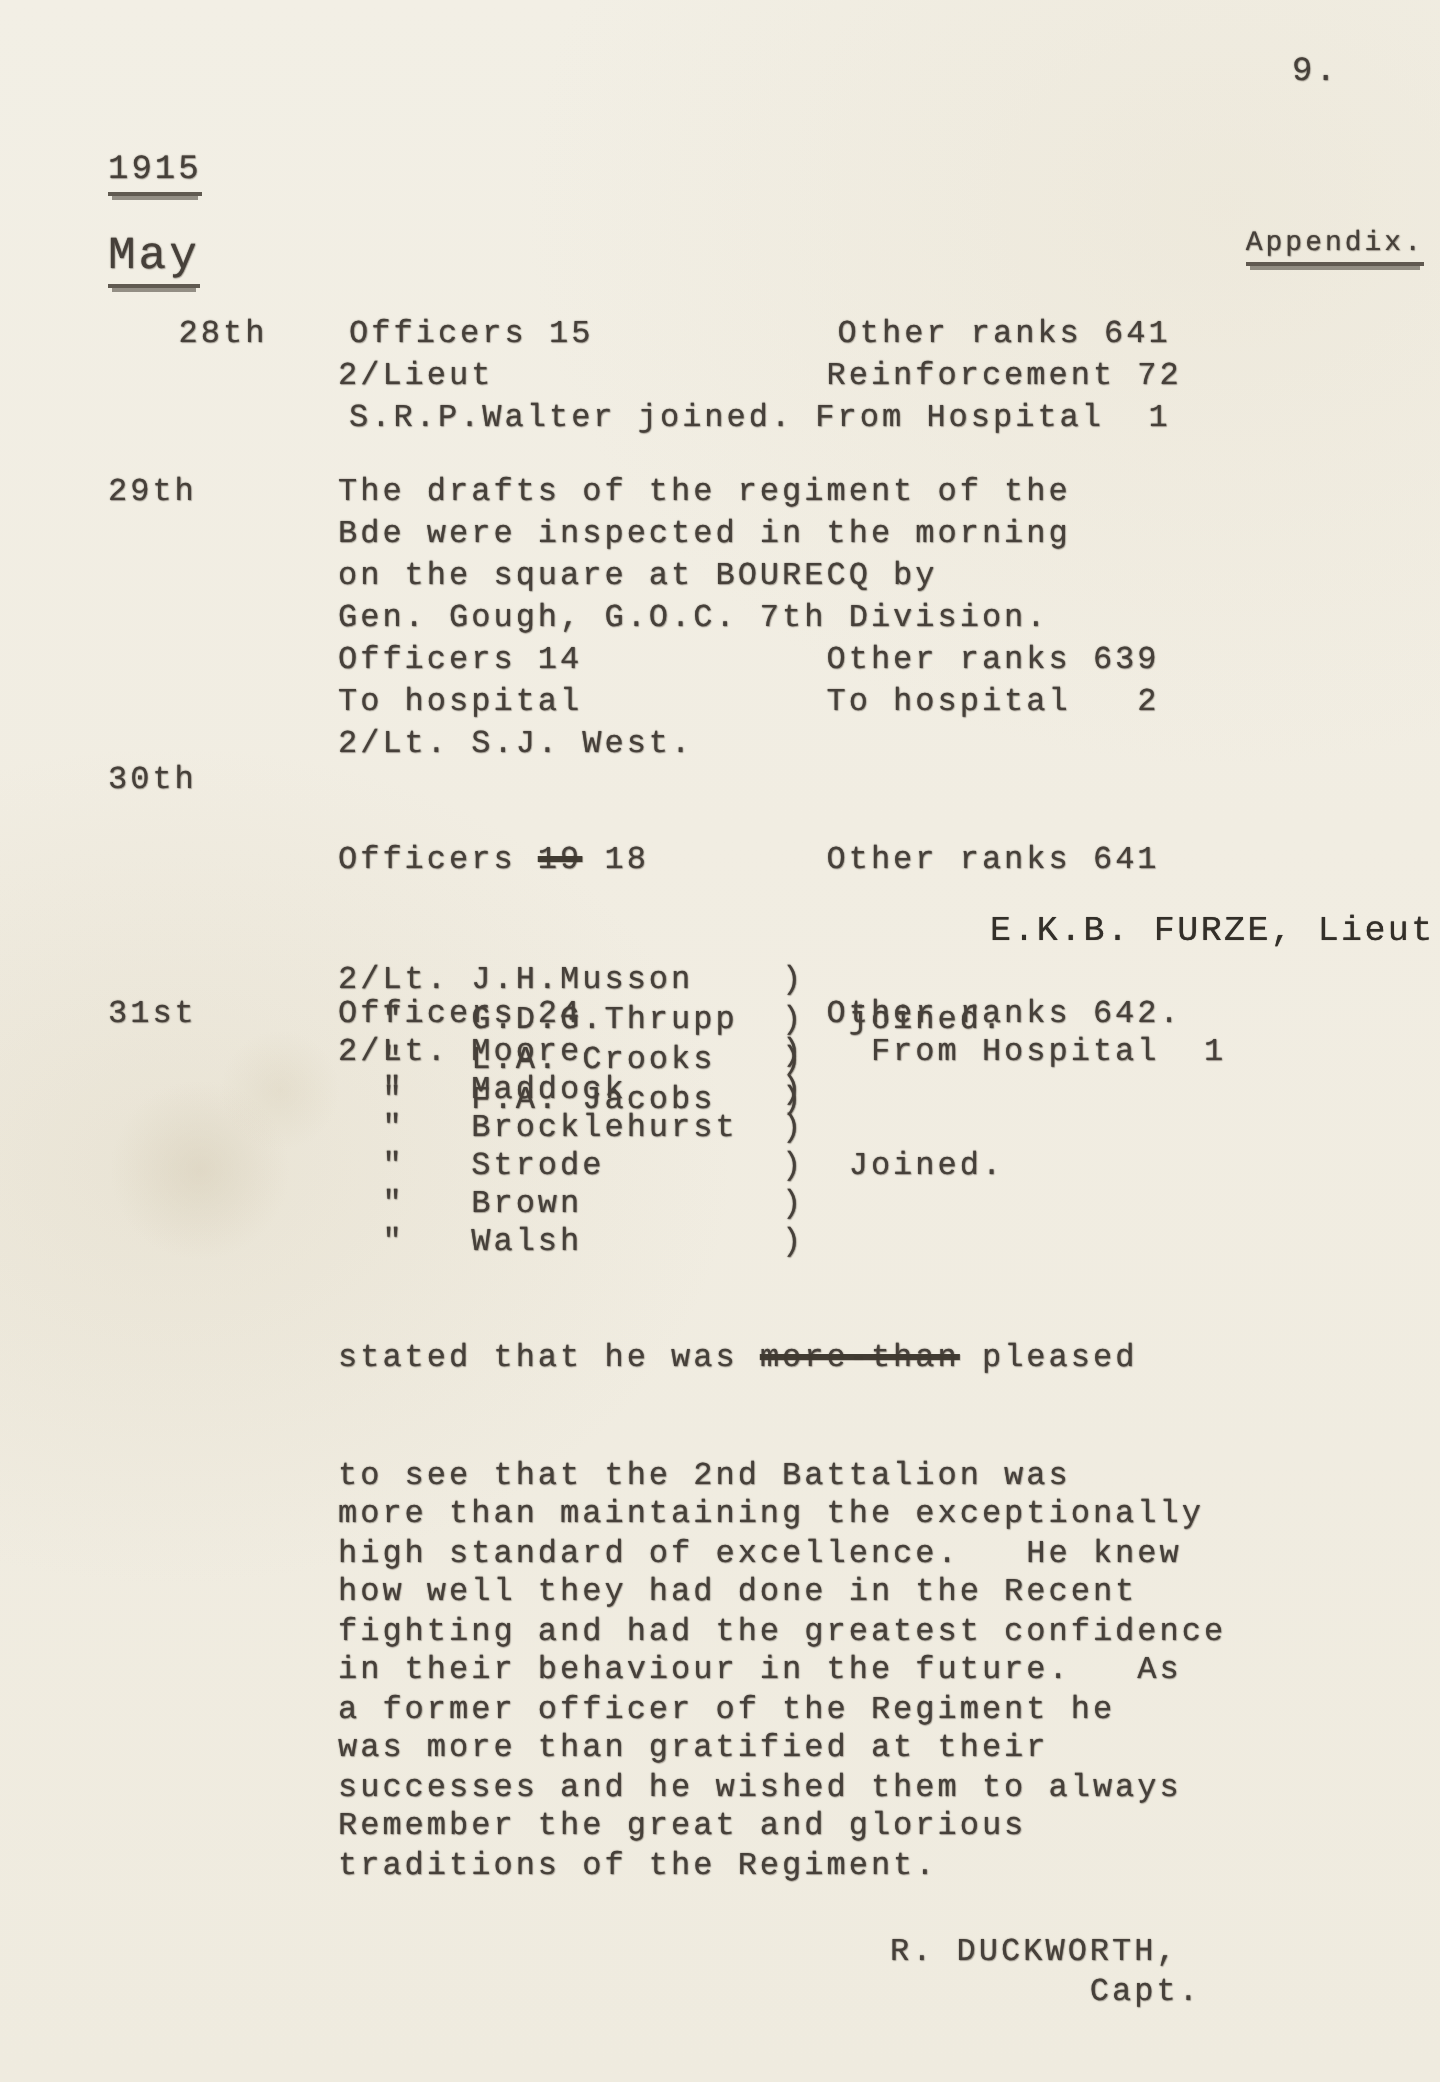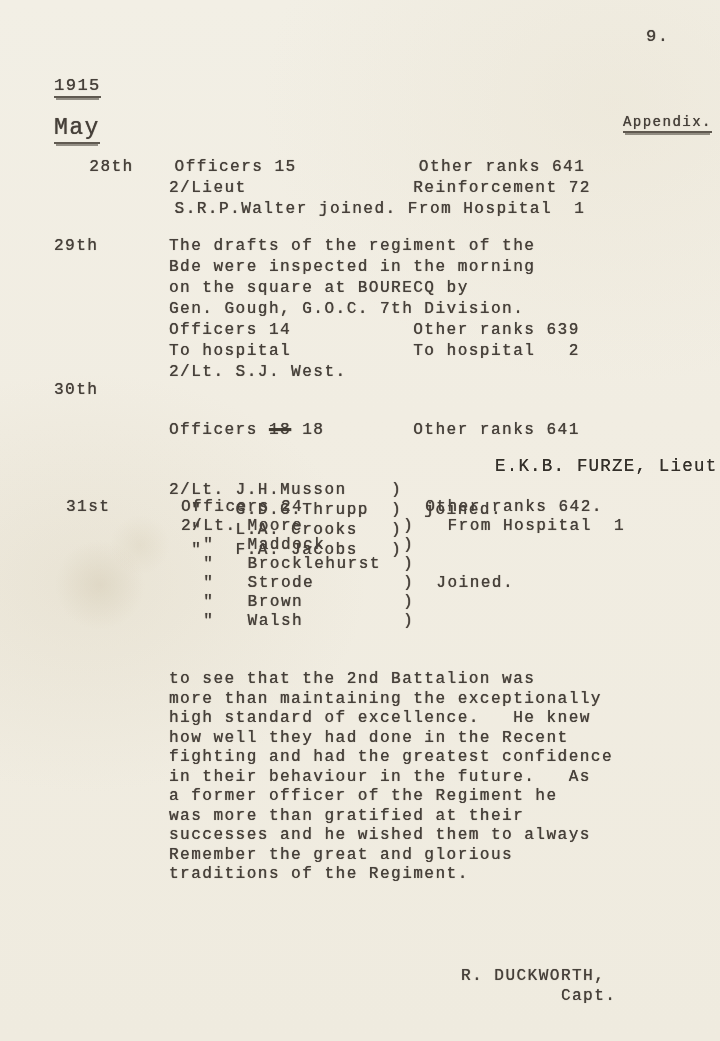--- a/index.html
+++ b/index.html
@@ -42,21 +42,21 @@
     display: inline-block;
     border-bottom: 2px solid rgba(70,64,55,0.85);
     box-shadow: 0 4px 0 -2px rgba(70,64,55,0.55);
     padding-bottom: 1px;
   }
   .entry { position: absolute; left: 54px; display: flex; align-items: flex-start; }
   .entry .date { width: 115px; flex: 0 0 115px; }
   .entry pre, .para pre { margin: 0; font: inherit; letter-spacing: inherit; white-space: pre; }
   .lh21 { line-height: 21px; }
   .lh20 { line-height: 20px; }
-  .lh19 { line-height: 19px; margin-left: 12px; }
+  .lh19 { line-height: 19px; }
   .lh195 { line-height: 19.5px; }
   .e28 { top: 157px; text-align: center; }
   .e29 { top: 236px; }
   .e30 { top: 380px; }
   .e31 { top: 498px; }
   .para { left: 169px; top: 631px; }
   .strike {
     text-decoration: line-through;
     text-decoration-thickness: 2.5px;
     text-decoration-color: rgba(62,56,48,0.9);
@@ -64,21 +64,21 @@
   .furze {
     left: 455px; top: 456px;
     font-family: "Liberation Mono", monospace;
     font-size: 17.5px;
     letter-spacing: 1.2px;
     color: #332f29;
     text-shadow: 0 0 0.4px rgba(45,41,35,0.9);
     white-space: pre;
     margin-left: 40px;
   }
-  .signature { left: 461px; top: 950px; line-height: 20px; }
+  .signature { left: 445px; top: 950px; line-height: 20px; }
 </style>
 </head>
 <body>
 
 <div class="page">
   <div class="tex"></div>
 
   <div class="tw abs page-number">9.</div>
 
   <div class="tw abs year"><span class="u">1915</span></div>
@@ -101,21 +101,21 @@
 on the square at BOURECQ by
 Gen. Gough, G.O.C. 7th Division.
 Officers 14           Other ranks 639
 To hospital           To hospital   2
 2/Lt. S.J. West.</pre>
   </div>
 
   <div class="tw entry e30 lh20">
     <div class="date">30th</div>
     <div>
-      <div><span>Officers </span><span class="strike">18</span><span> 18        Other ranks 641</span></div>
+      <div><span>Officers </span><span class="strike">19</span><span> 18        Other ranks 641</span></div>
       <pre>2/Lt. J.H.Musson    )
   "   G.D.G.Thrupp  )  joined.
   "   L.A. Crooks   )
   "   F.A. Jacobs   )</pre>
     </div>
   </div>
 
   <div class="abs furze">E.K.B. FURZE, Lieut.</div>
 
   <div class="tw entry e31 lh19">
@@ -123,20 +123,21 @@
     <pre>Officers 24           Other ranks 642.
 2/Lt. Moore         )   From Hospital  1
   "   Maddock       )
   "   Brocklehurst  )
   "   Strode        )  Joined.
   "   Brown         )
   "   Walsh         )</pre>
   </div>
 
   <div class="tw abs para lh195">
+    <div><span>stated that he was </span><span class="strike">more-than</span><span> pleased</span></div>
     <pre>to see that the 2nd Battalion was
 more than maintaining the exceptionally
 high standard of excellence.   He knew
 how well they had done in the Recent
 fighting and had the greatest confidence
 in their behaviour in the future.   As
 a former officer of the Regiment he
 was more than gratified at their
 successes and he wished them to always
 Remember the great and glorious

